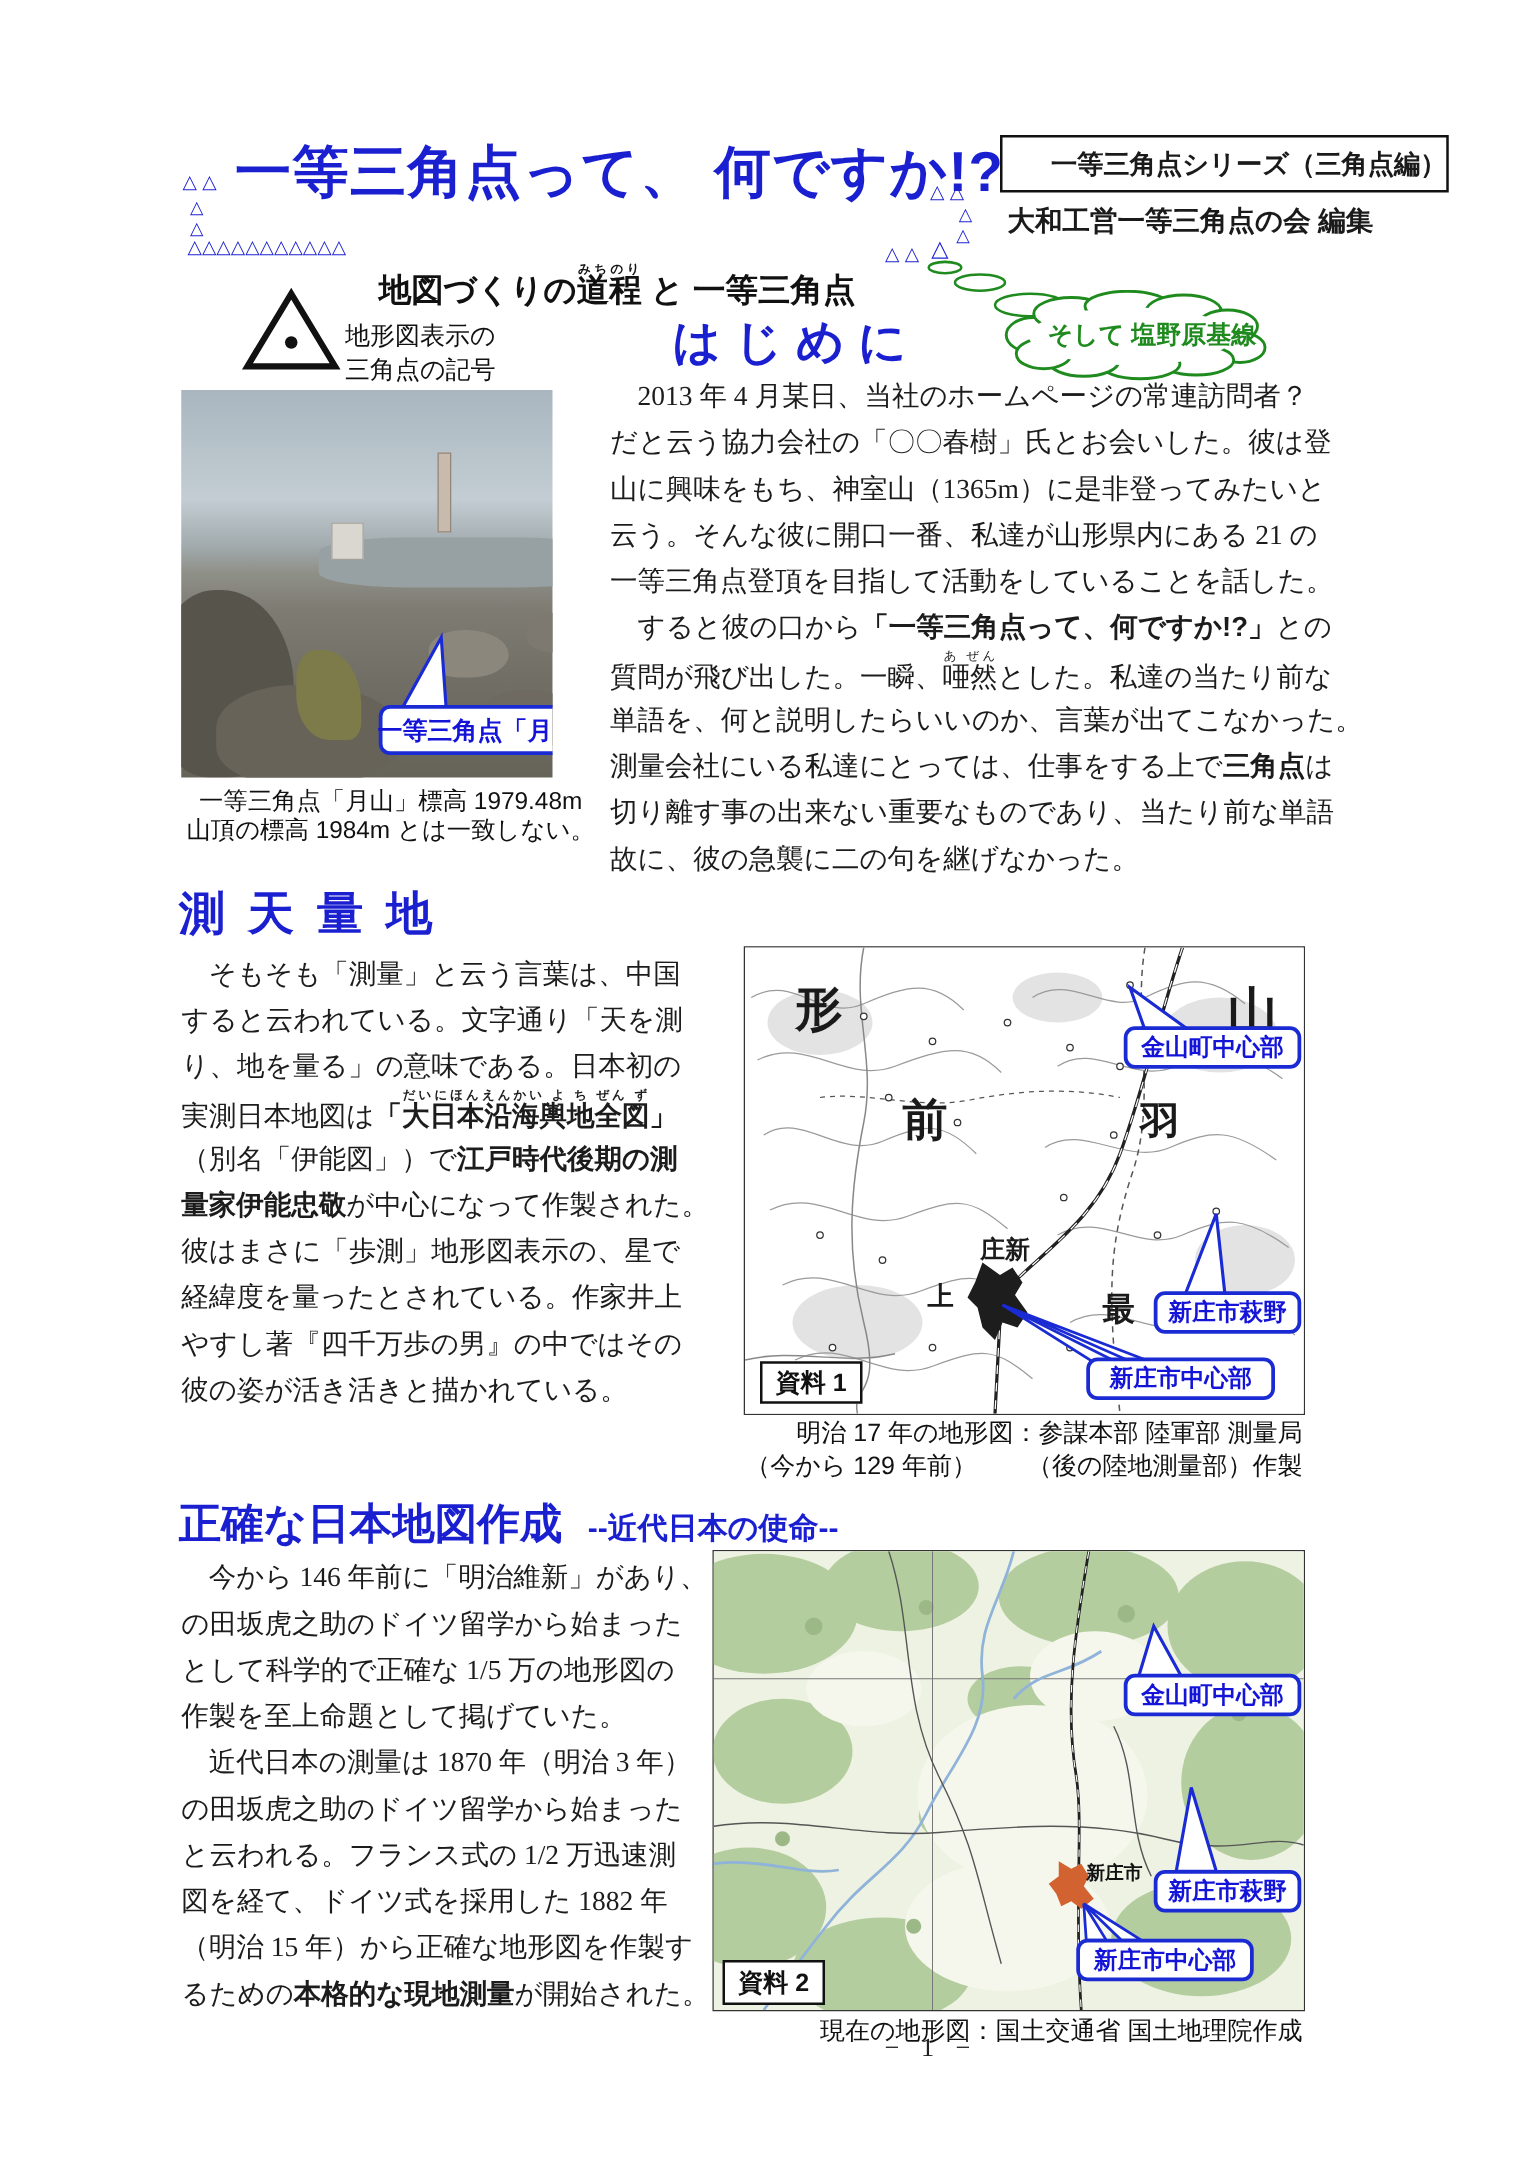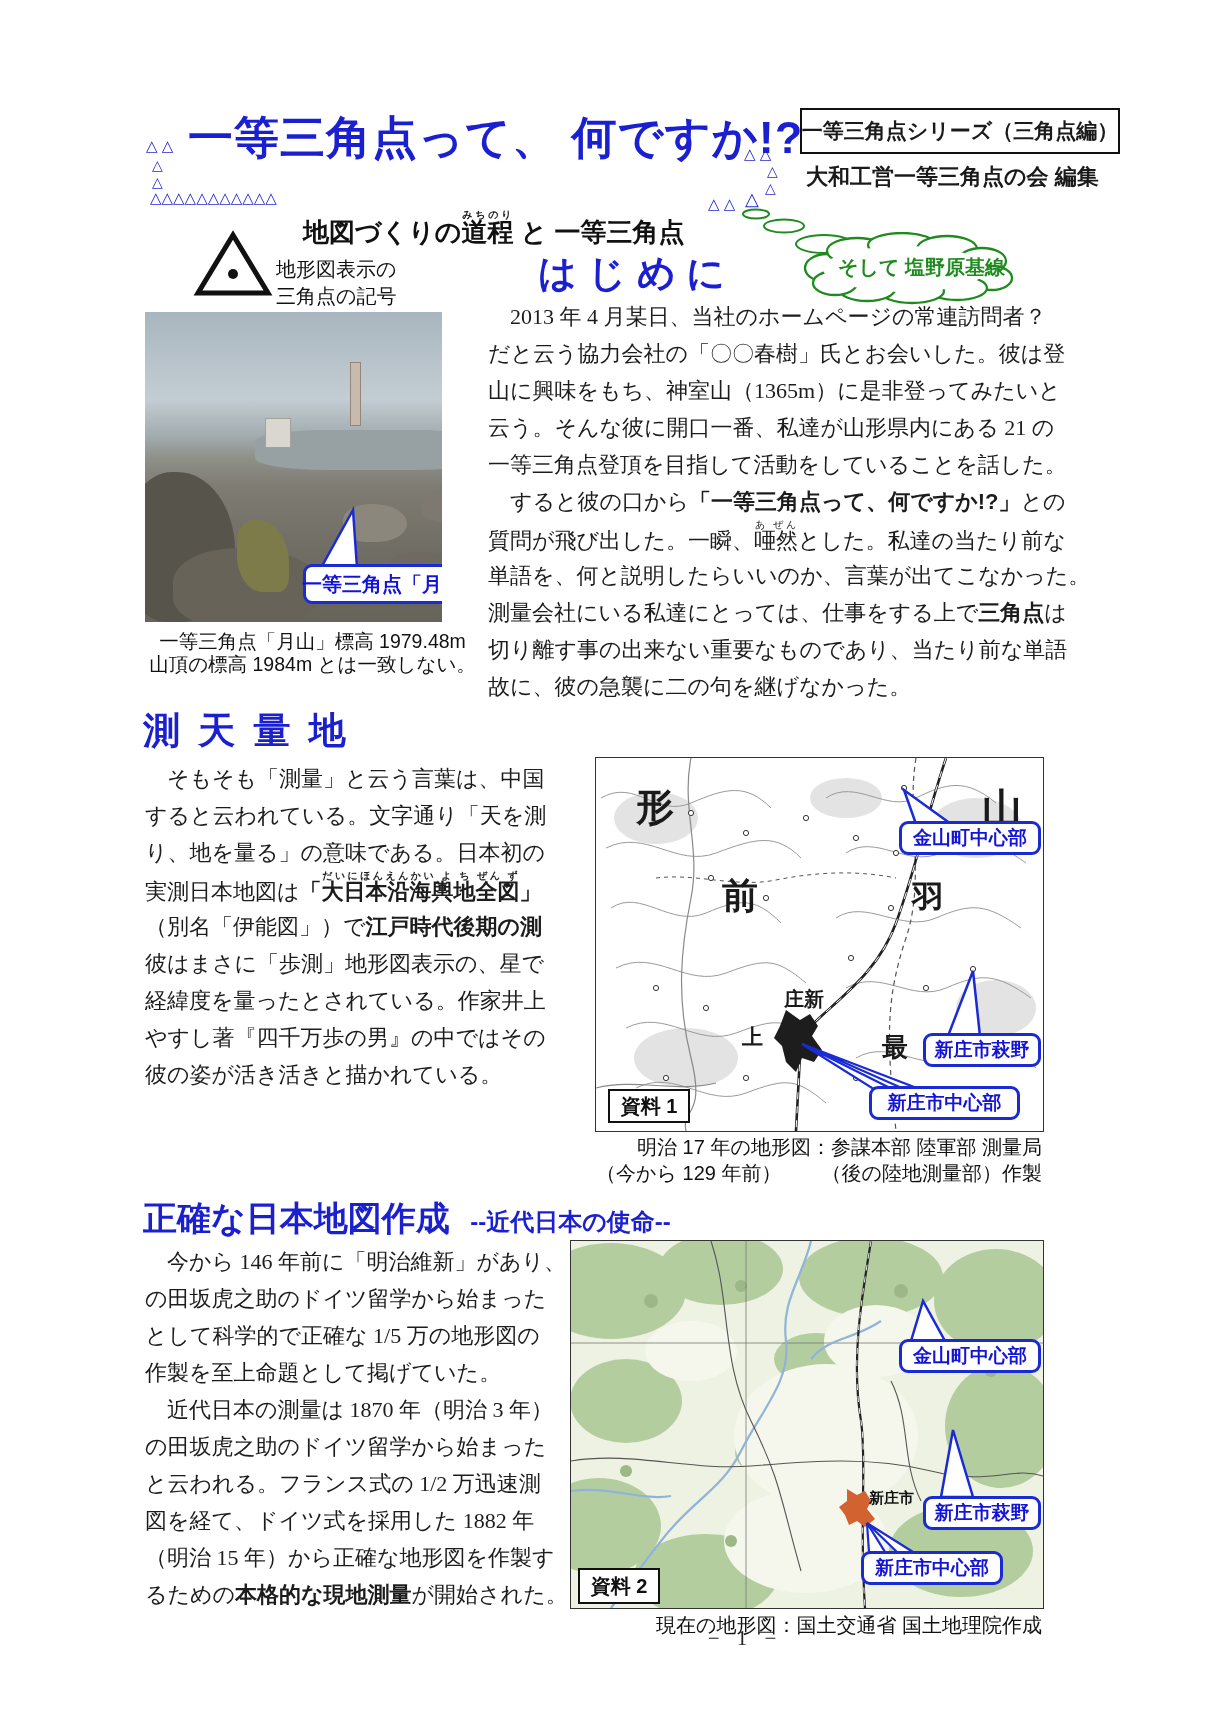--- a/index.html
+++ b/index.html
@@ -8,21 +8,21 @@
   .abs{position:absolute;}
   .serifcol{font-family:"Liberation Serif",serif;font-size:22px;color:#1c1c1c;}
   .tline{white-space:nowrap;}
   .serifcol .tline{line-height:37px;height:37px;}
   .b{font-family:"Liberation Sans",sans-serif;font-weight:700;}
   ruby rt{font-size:10px;letter-spacing:1px;}
   .deco{color:#1a1fd0;line-height:1;}
   .page-title{font-size:45px;font-weight:800;letter-spacing:1px;color:#1a1fd0;white-space:nowrap;}
   .series-box{border:2.5px solid #111;background:#fff;width:316px;height:42px;
               display:flex;align-items:center;justify-content:center;
-              font-size:21px;font-weight:600;white-space:nowrap;}
+              font-size:21px;font-weight:600;white-space:nowrap;padding-left:39px;}
   .editor{font-size:22px;font-weight:700;white-space:nowrap;}
   .subtitle{font-size:26px;font-weight:800;white-space:nowrap;color:#111;}
   .subtitle .tline{line-height:34px;}
   .h-blue{font-size:38px;font-weight:800;color:#1a1fd0;white-space:nowrap;}
   .symbol-note{font-size:20px;line-height:27px;color:#111;}
   .photo{width:297px;height:310px;overflow:hidden;
      background:linear-gradient(#a9b6bf 0%,#c3cdd3 28%,#a2abae 40%,#8f9189 47%,#7f7c74 56%,#716e66 75%,#666359 100%);}
   .photo .rock{position:absolute;border-radius:45% 55% 50% 40%;}
   .caption{font-size:19.5px;line-height:23px;text-align:center;color:#111;}
   .map-caption{font-size:20px;line-height:26px;text-align:right;color:#111;}
@@ -129,20 +129,21 @@
     <div>山頂の標高 1984m とは一致しない。</div>
   </div>
 
   <div class="abs h-blue" style="left:143px;top:706px;font-size:37px;letter-spacing:4px;">測 天 量 地</div>
   <div class="abs serifcol" style="left:145px;top:760px;width:432px;">
       <div class="tline"><span>　そもそも「測量」と云う言葉は、中国</span></div>
       <div class="tline"><span>すると云われている。文字通り「天を測</span></div>
       <div class="tline"><span>り、地を量る」の意味である。日本初の</span></div>
       <div class="tline"><span>実測日本地図は</span><span class="b">「</span><ruby class="b"><span>大日本沿海輿地全図</span><rt>だいにほんえんかい よ ち ぜん ず</rt></ruby><span class="b">」</span></div>
       <div class="tline"><span>（別名「伊能図」）で</span><span class="b">江戸時代後期の測</span></div>
+      <div class="tline"><span class="b">量家伊能忠敬</span><span>が中心になって作製された。</span></div>
       <div class="tline"><span>彼はまさに「歩測」地形図表示の、星で</span></div>
       <div class="tline"><span>経緯度を量ったとされている。作家井上</span></div>
       <div class="tline"><span>やすし著『四千万歩の男』の中ではその</span></div>
       <div class="tline"><span>彼の姿が活き活きと描かれている。</span></div>
     </div>
 
   <div class="abs mapframe" style="left:595px;top:757px;width:447px;height:373px;">
     <svg width="447" height="373" viewBox="0 0 447 373">
       <rect width="447" height="373" fill="#ffffff"></rect>
       <g fill="#e3e3e3">

